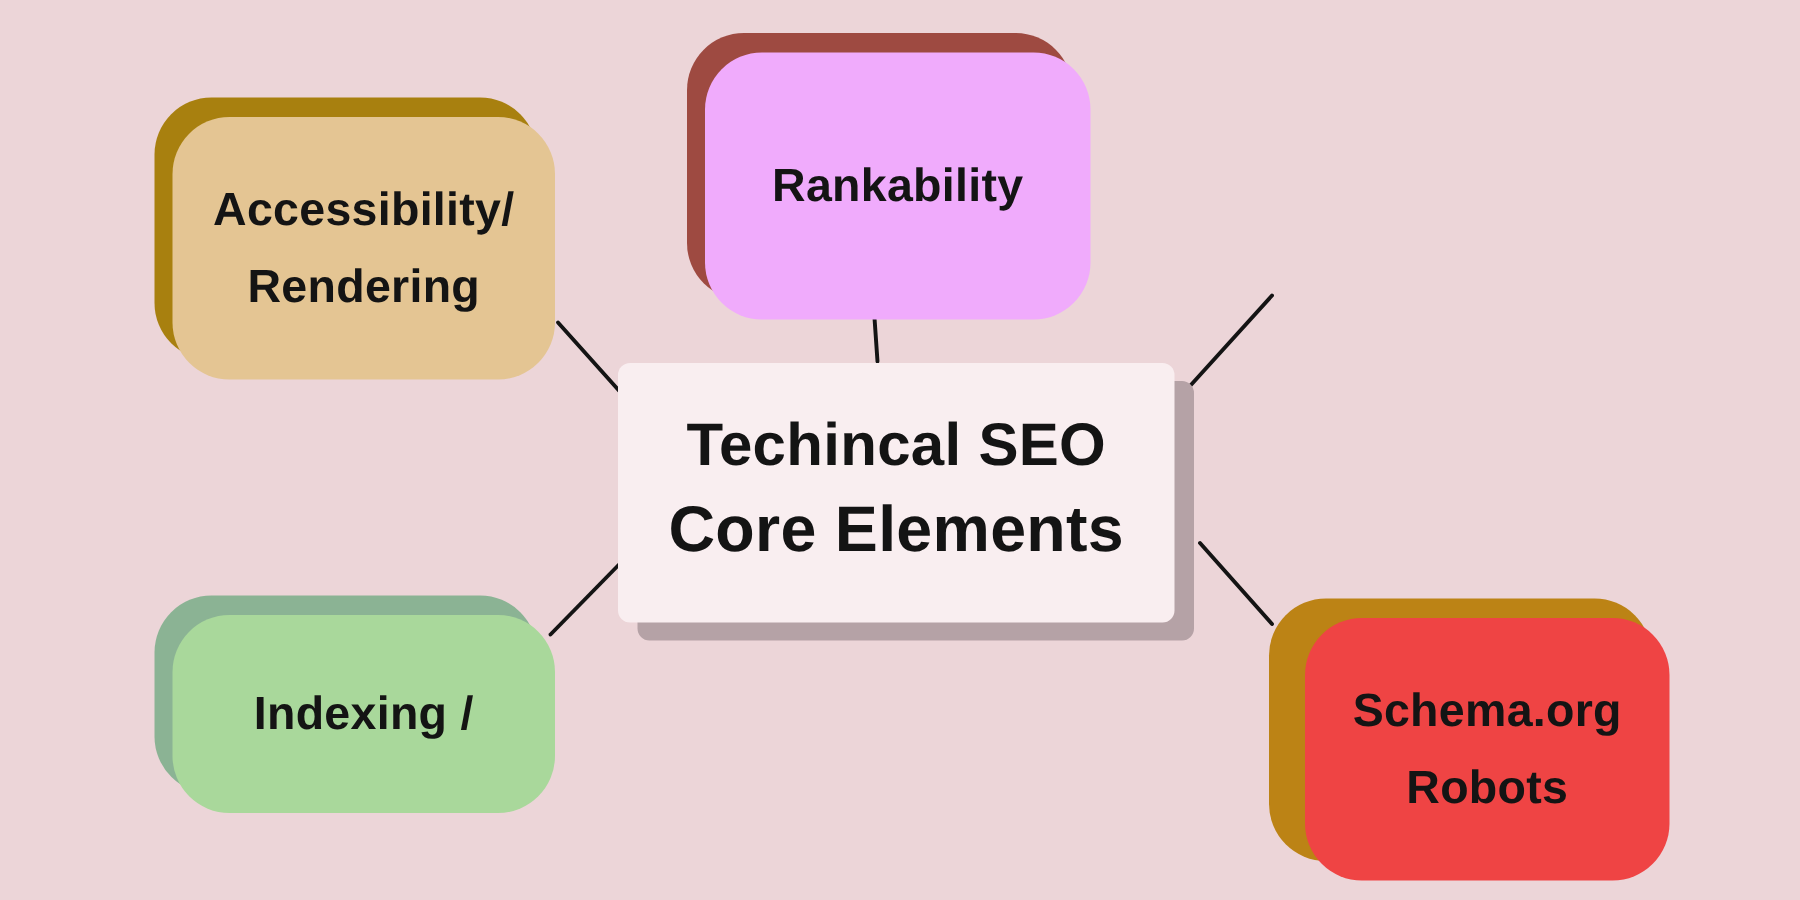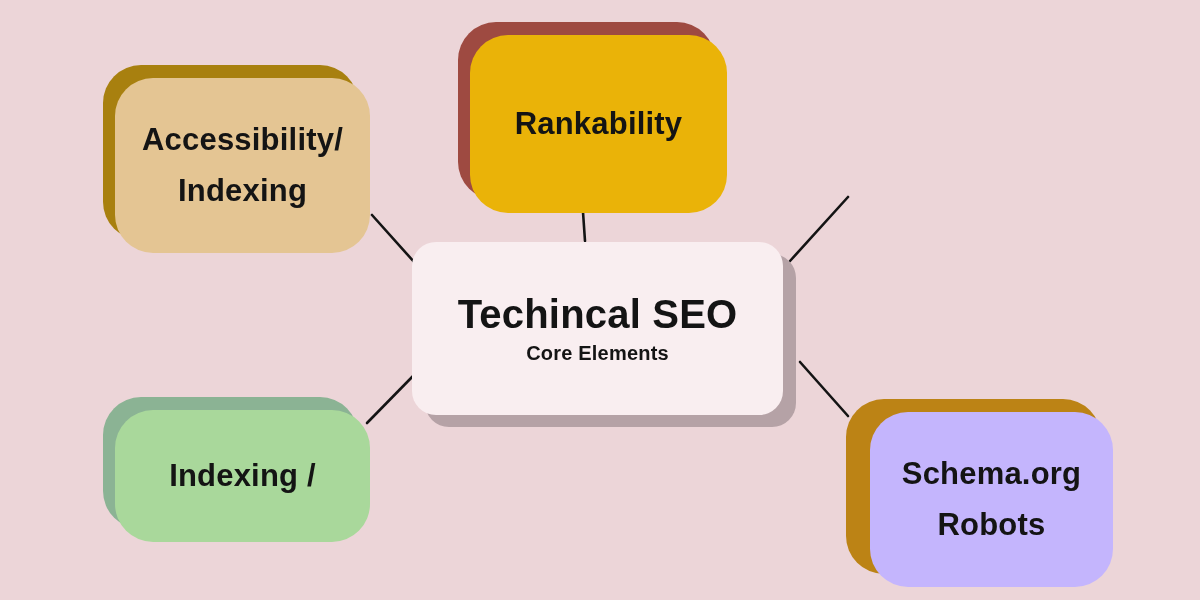--- a/index.html
+++ b/index.html
@@ -55,35 +55,35 @@
   }
   .pos-acc    { left: 115px; top: 78px;  width: 255px; height: 175px; }
   .pos-rank   { left: 470px; top: 35px;  width: 257px; height: 178px; }
   .pos-crawl  { left: 858px; top: 75px;  width: 255px; height: 178px; }
   .pos-index  { left: 115px; top: 410px; width: 255px; height: 132px; }
   .pos-schema { left: 858px; top: 412px; width: 255px; height: 175px; }
   .pos-center { left: 412px; top: 242px; width: 371px; height: 173px; }
   .center-card {
     position: absolute;
     inset: 0;
-    border-radius: 24px;
+    border-radius: 8px;
     box-shadow: 13px 12px 0 var(--shadow, #b5a2a6);
     display: flex;
     flex-direction: column;
     align-items: center;
     justify-content: center;
     text-align: right;
   }
   .center-title {
     font-size: 40px;
     line-height: 1.25;
     letter-spacing: 0.2px;
   }
   .center-subtitle {
-    font-size: 20px;
+    font-size: 43px;
     line-height: 1.45;
     letter-spacing: 0.2px;
   }
 </style>
 </head>
 <body>
 
 <div class="canvas" style="background-color: rgb(236, 213, 216); color: rgb(20, 20, 20);">
 
   <svg class="connectors" viewBox="0 0 1200 600">
@@ -92,47 +92,47 @@
     <line x1="848" y1="197" x2="790" y2="261" style="stroke: rgb(20, 20, 20);"></line>
     <line x1="415" y1="374" x2="367" y2="423" style="stroke: rgb(20, 20, 20);"></line>
     <line x1="800" y1="362" x2="848" y2="416" style="stroke: rgb(20, 20, 20);"></line>
   </svg>
 
   <div class="node pos-acc">
     <div class="backing" style="background-color: rgb(168, 128, 15);"></div>
     <div class="card" style="background-color: rgb(228, 197, 147);">
       <div class="label">
         <div>Accessibility/</div>
-        <div>Indexing</div>
+        <div>Rendering</div>
       </div>
     </div>
   </div>
 
   <div class="node pos-rank">
     <div class="backing" style="background-color: rgb(158, 74, 65);"></div>
-    <div class="card" style="background-color: #eab308;">
+    <div class="card" style="background-color: #f0abfc;">
       <div class="label">
         <div>Rankability</div>
       </div>
     </div>
   </div>
 
 
   <div class="node pos-index">
     <div class="backing" style="background-color: rgb(139, 179, 148);"></div>
     <div class="card" style="background-color: rgb(169, 216, 155);">
       <div class="label">
         <div>Indexing /</div>
       </div>
     </div>
   </div>
 
   <div class="node pos-schema">
     <div class="backing" style="background-color: rgb(188, 131, 21);"></div>
-    <div class="card" style="background-color: #c4b5fd; margin-left: 12px;">
+    <div class="card" style="background-color: #ef4444; margin-left: 12px;">
       <div class="label">
         <div>Schema.org</div>
         <div>Robots</div>
       </div>
     </div>
   </div>
 
   <div class="node pos-center">
     <div class="center-card" style="background-color: rgb(249, 238, 240); --shadow: #b5a2a6;">
       <div class="center-title">Techincal SEO</div>

